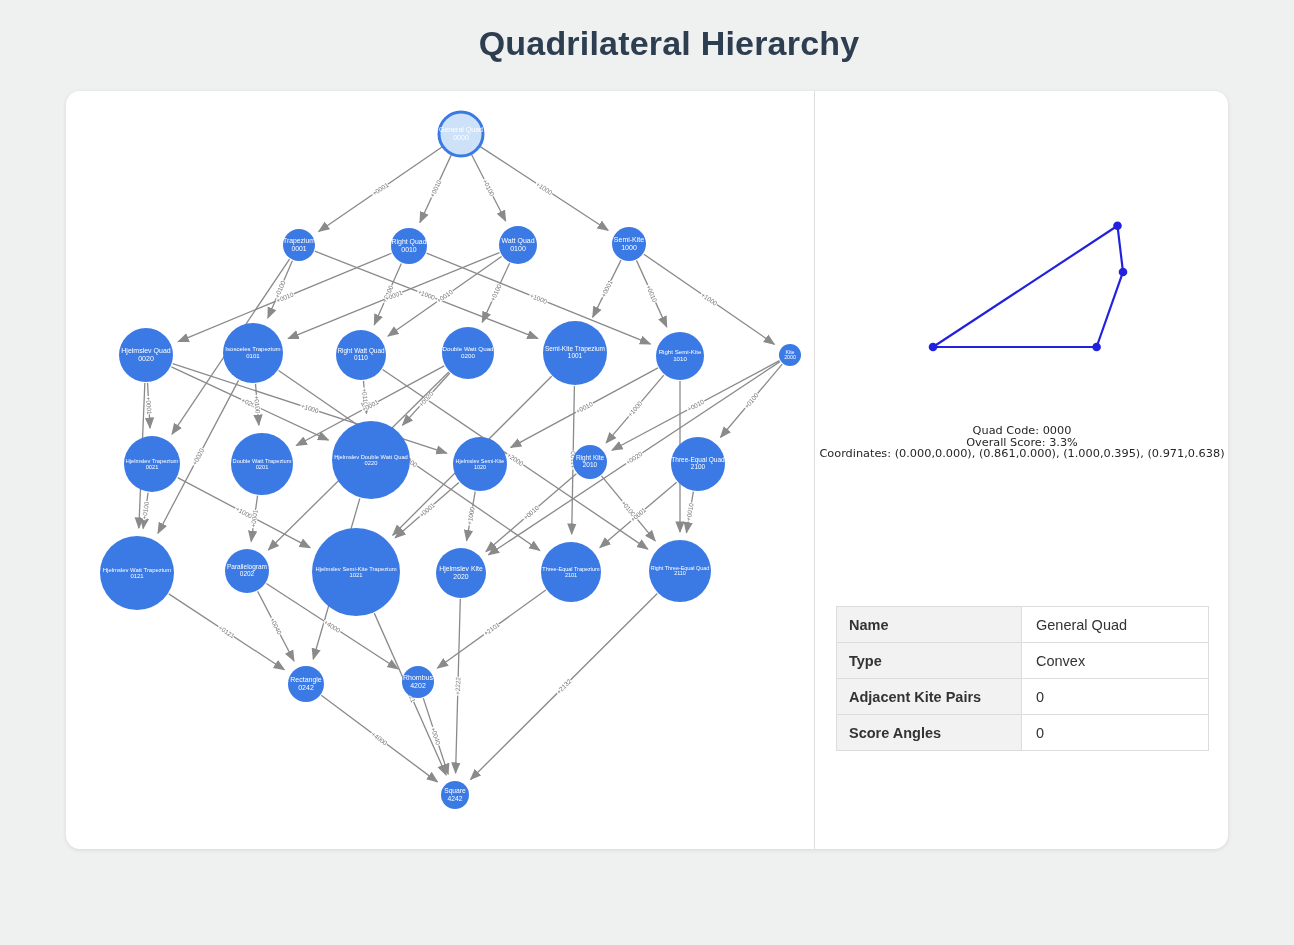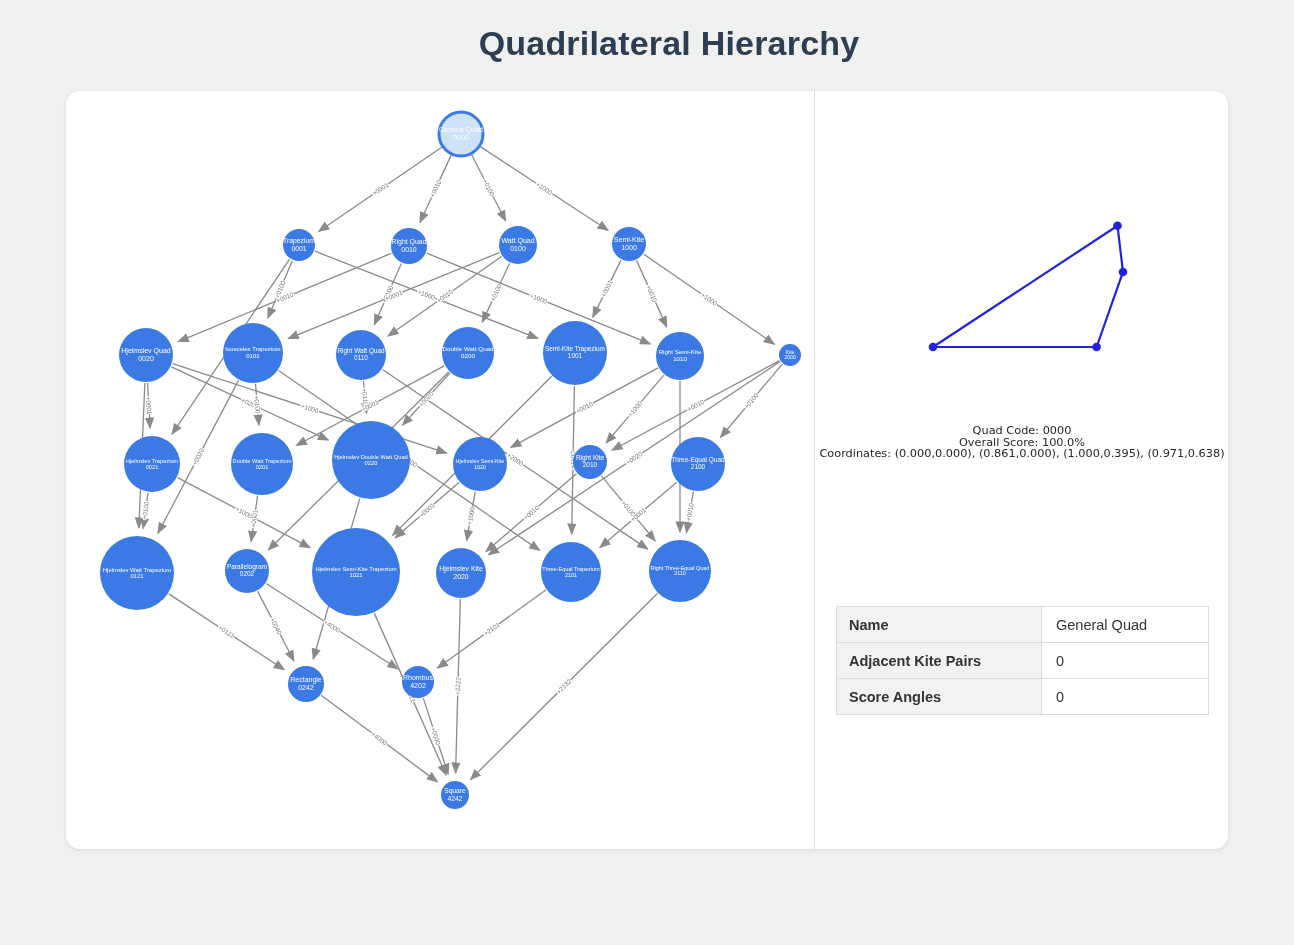--- a/index.html
+++ b/index.html
@@ -11,21 +11,21 @@
                border-radius:14px; box-shadow:0 1px 4px rgba(0,0,0,0.10); display:flex; overflow:hidden; }
   .graph-pane { width:748px; height:758px; flex:0 0 748px; }
   .detail-pane { flex:1; border-left:1px solid #dcdcdc; padding:0; position:relative; }
   .quad-figure { display:block; margin:0; }
   .quad-info { text-align:center; font-family:"DejaVu Sans", sans-serif; font-size:11.3px;
                color:#262626; line-height:1.04; margin-top:14px; }
   .props-table { border-collapse:collapse; margin:146px 20px 0 21px; width:373px;
                  font-size:14.5px; color:#333; table-layout:fixed; }
   .props-table th, .props-table td { border:1px solid #dcdcdc; padding:8px 12px; height:36px;
                  text-align:left; vertical-align:middle; font-size:14.5px; }
-  .props-table th { background:#f2f2f2; font-weight:700; width:205px; }
+  .props-table th { background:#f2f2f2; font-weight:700; width:185px; }
   .props-table td { background:#ffffff; font-weight:400; padding-left:14px; }
   svg text { user-select:none; }
 </style>
 </head>
 <body>
 
 <h1 class="page-title">Quadrilateral Hierarchy</h1>
 
 <div class="main-card">
   <div class="graph-pane">
@@ -262,28 +262,32 @@
   <div class="detail-pane">
     <svg id="quad-svg" class="quad-figure" width="414" height="320" viewBox="0 0 414 320">
         <polygon points="118,256 281.59000000000003,256 308,180.95 302.49,134.78" fill="none" stroke="#2121de" stroke-width="2.2" stroke-linejoin="round"></polygon>
         <circle cx="118" cy="256" r="4.3" fill="#2121de"></circle>
         <circle cx="281.59000000000003" cy="256" r="4.3" fill="#2121de"></circle>
         <circle cx="308" cy="180.95" r="4.3" fill="#2121de"></circle>
         <circle cx="302.49" cy="134.78" r="4.3" fill="#2121de"></circle>
       </svg>
     <div class="quad-info">
       <div>Quad Code: 0000</div>
-      <div>Overall Score: 100.0%</div>
+      <div>Overall Score: 3.3%</div>
       <div>Coordinates: (0.000,0.000), (0.861,0.000), (1.000,0.395), (0.971,0.638)</div>
     </div>
     <table class="props-table">
       <tbody id="props-tbody">
           <tr>
             <th>Name</th>
             <td>General Quad</td>
+          </tr>
+          <tr>
+            <th>Type</th>
+            <td>Convex</td>
           </tr>
           <tr>
             <th>Adjacent Kite Pairs</th>
             <td>0</td>
           </tr>
           <tr>
             <th>Score Angles</th>
             <td>0</td>
           </tr>
         </tbody>

